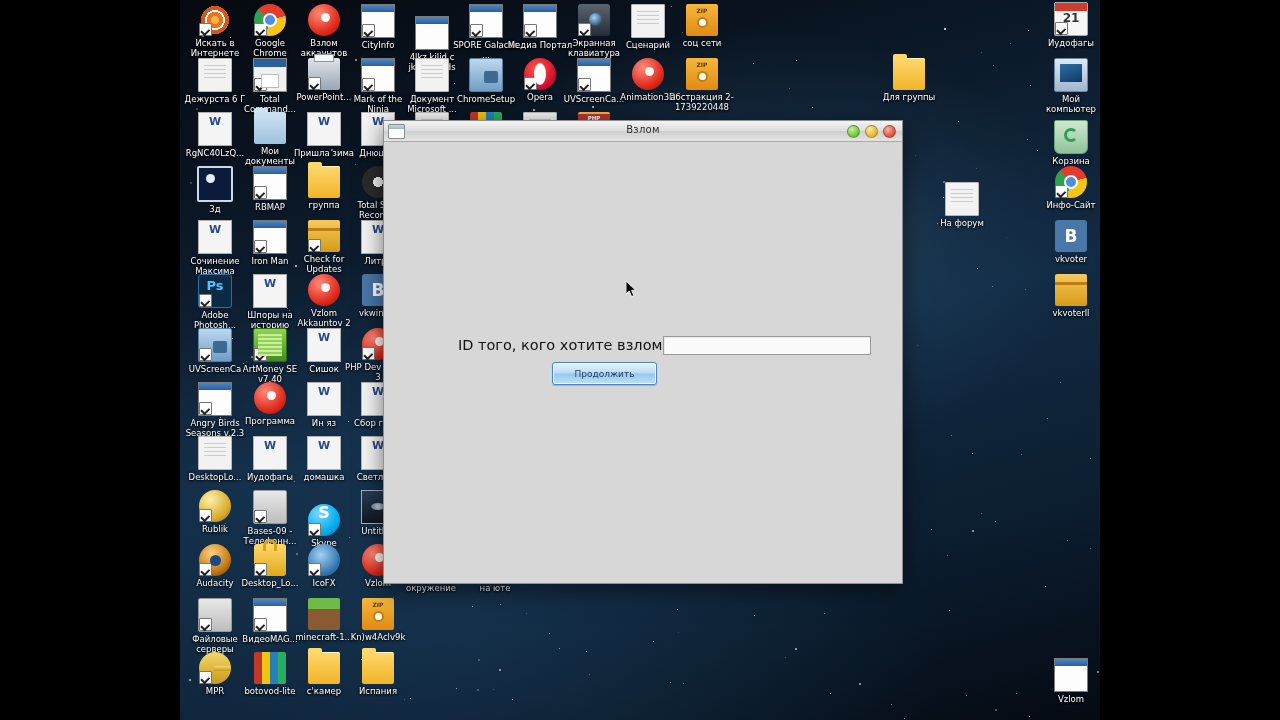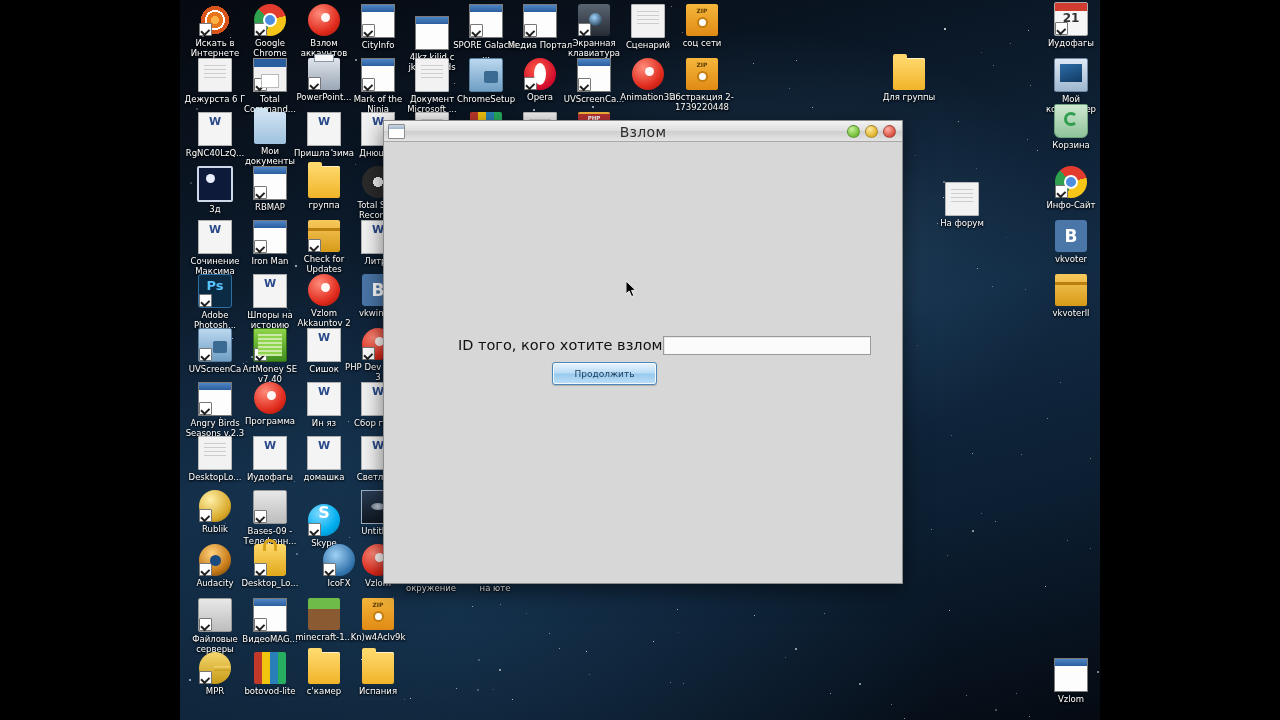--- a/index.html
+++ b/index.html
@@ -125,21 +125,21 @@
   .shc:after{content:"";position:absolute;left:2px;top:5px;width:6px;height:4px;
      border-left:2px solid #222;border-bottom:2px solid #222;transform:rotate(-45deg) translate(0,-1px);}
 
   
   #win{position:absolute;left:383px;top:120px;width:518px;height:462px;
      background:#d6d6d6;border:1px solid #8e8e8e;
      box-shadow:0 6px 22px rgba(0,0,0,.55);}
   #titlebar{position:relative;height:20px;
      background:linear-gradient(180deg,#f3f3f3 0%,#dedede 48%,#cfcfcf 52%,#e4e4e4 100%);
      border-bottom:1px solid #a9a9a9;}
-  #title{position:absolute;left:0;right:0;top:3px;text-align:center;font-size:14px;
+  #title{position:absolute;left:0;right:0;top:3px;text-align:center;font-size:10px;
      color:#2c2c2c;font-family:"DejaVu Sans",sans-serif;letter-spacing:.3px;}
   #winicon{position:absolute;left:4px;top:3px;width:15px;height:13px;background:#fff;
      border:1px solid #8b8b8b;border-radius:1px;}
   #winicon:before{content:"";position:absolute;left:0;right:0;top:0;height:4px;
      background:linear-gradient(180deg,#c9d7e6,#9fb4c9);}
   #ctrls{position:absolute;right:6px;top:4px;display:flex;gap:5px;}
   .cbtn{width:11px;height:11px;border-radius:50%;border:1px solid rgba(0,0,0,.28);}
   .cmin{background:radial-gradient(circle at 35% 30%,#c8f09a,#6fbf35 70%);}
   .cmax{background:radial-gradient(circle at 35% 30%,#ffe9a0,#e0b32a 70%);}
   .ccls{background:radial-gradient(circle at 35% 30%,#ffb0a6,#d8503f 70%);}
@@ -575,21 +575,21 @@
         <div class="ic" style="left:111px;top:436px">
           <span class="gl g-docw"></span>
           <span class="lbl">домашка</span>
         </div>
         <div class="ic" style="left:111px;top:504px">
           <span class="gl g-skype">
             <span class="shc"></span>
           </span>
           <span class="lbl">Skype</span>
         </div>
-        <div class="ic" style="left:126px;top:544px">
+        <div class="ic" style="left:111px;top:544px">
           <span class="gl g-icofx">
             <span class="shc"></span>
           </span>
           <span class="lbl">IcoFX</span>
         </div>
         <div class="ic" style="left:111px;top:598px">
           <span class="gl g-mc"></span>
           <span class="lbl">minecraft-1...</span>
         </div>
         <div class="ic" style="left:111px;top:652px">
@@ -753,21 +753,21 @@
         <div class="ic" style="left:858px;top:2px">
           <span class="gl g-cal">
             <span class="shc"></span>
           </span>
           <span class="lbl">Иудофагы</span>
         </div>
         <div class="ic" style="left:858px;top:58px">
           <span class="gl g-mypc"></span>
           <span class="lbl">Мой компьютер</span>
         </div>
-        <div class="ic" style="left:858px;top:104px">
+        <div class="ic" style="left:858px;top:120px">
           <span class="gl g-bin"></span>
           <span class="lbl">Корзина</span>
         </div>
         <div class="ic" style="left:858px;top:166px">
           <span class="gl g-chrome">
             <span class="shc"></span>
           </span>
           <span class="lbl">Инфо-Сайт</span>
         </div>
         <div class="ic" style="left:858px;top:220px">

